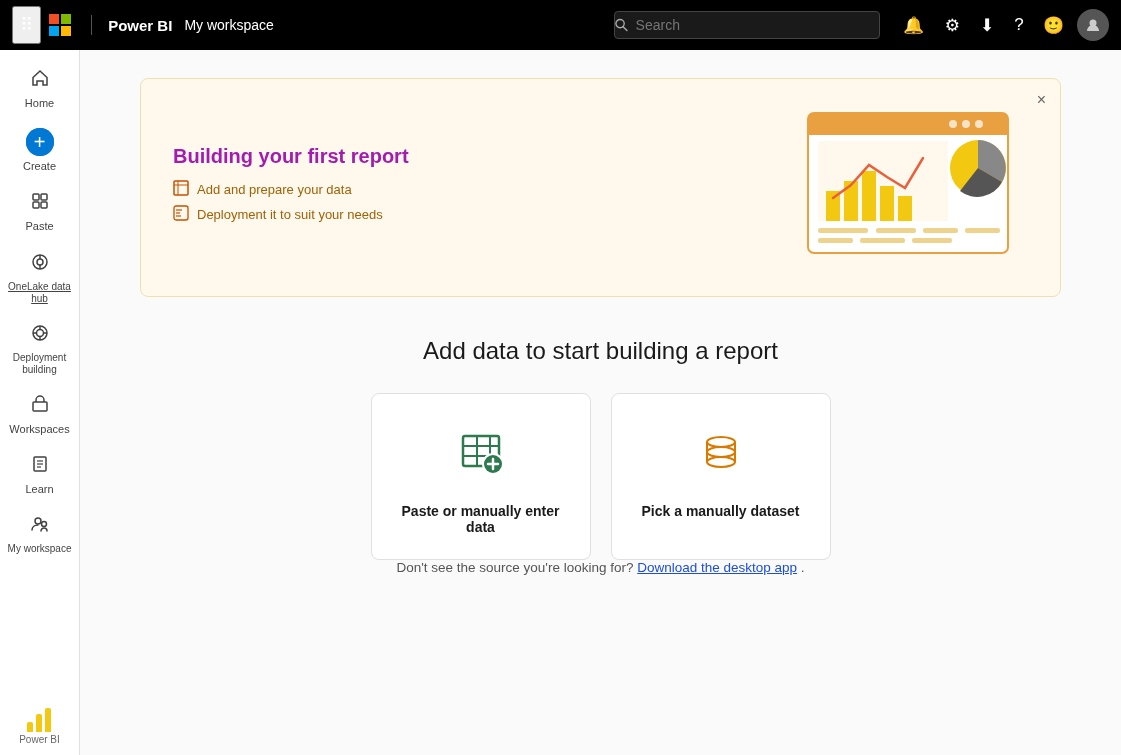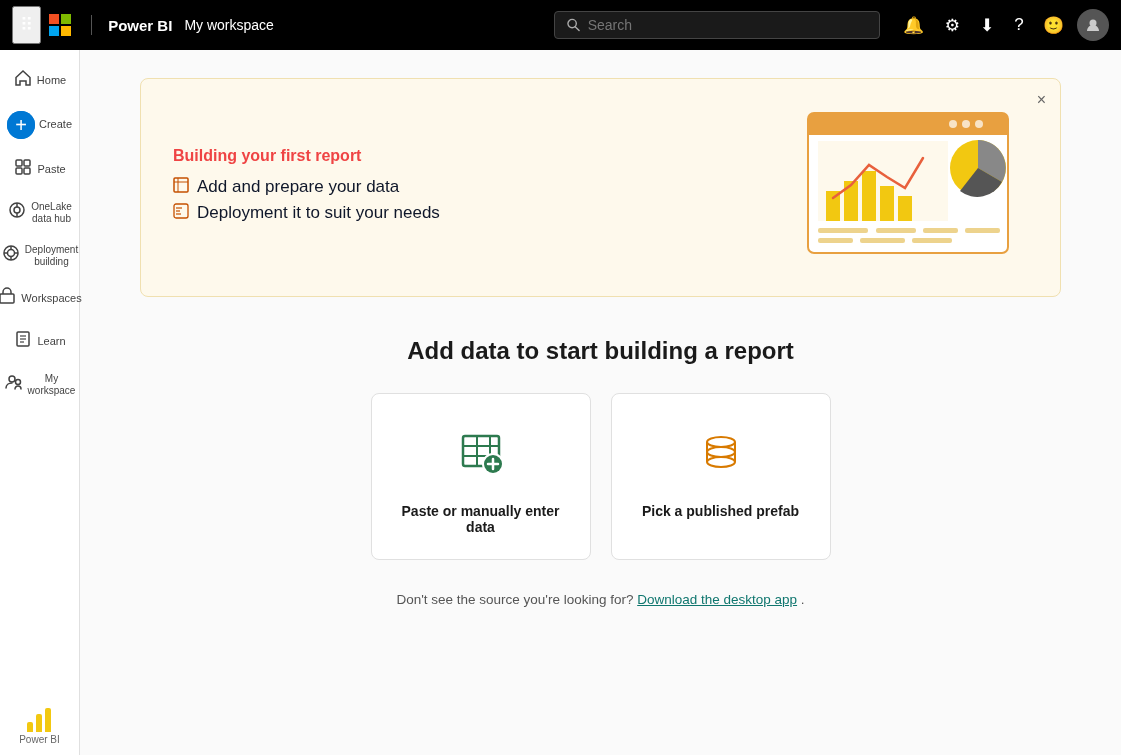--- a/index.html
+++ b/index.html
@@ -25,23 +25,23 @@
     .ms-logo-grid { display: grid; grid-template-columns: 10px 10px; gap: 2px; }
     .powerbi-text { color: #fff; font-weight: 700; font-size: 15px; margin-right: 4px; }
     .workspace-text { color: #fff; font-size: 14px; }
     .topnav-search {
       margin-left: auto;
       display: flex;
       align-items: center;
       background: #1a1a1a;
       border: 1px solid #444;
       border-radius: 4px;
-      padding: 5px 12px;
+      padding: 5px 0;
       gap: 8px;
-      width: 326px;
+      width: 266px;
     }
     .topnav-search input {
       background: transparent;
       border: none;
       color: #ccc;
       font-size: 14px;
       outline: none;
       width: 100%;
     }
     .topnav-icons {
@@ -90,21 +90,21 @@
       border-right: 1px solid #e0e0e0;
       display: flex;
       flex-direction: column;
       align-items: center;
       padding-top: 8px;
       gap: 0;
       flex-shrink: 0;
     }
     .sidebar-item {
       display: flex;
-      flex-direction: row;
+      flex-direction: column;
       align-items: center;
       justify-content: center;
       width: 72px;
       padding: 10px 4px 8px;
       cursor: pointer;
       border-radius: 4px;
       gap: 4px;
       position: relative;
     }
     .sidebar-item-icon { font-size: 18px; color: #424242; }
@@ -153,56 +153,55 @@
     .banner-close {
       position: absolute;
       top: 12px;
       right: 14px;
       background: none;
       border: none;
       font-size: 16px;
       cursor: pointer;
       color: #666;
     }
-    .banner-text h2 { font-size: 16px; font-weight: 700; color: #ef4444; margin-bottom: 12px; }
-    .banner-item { display: flex; align-items: center; gap: 8px; margin-bottom: 6px; color: #0f172a; font-size: 17px; }
+    .banner-text h2 { font-size: 20px; font-weight: 700; color: #a21caf; margin-bottom: 12px; }
+    .banner-item { display: flex; align-items: center; gap: 8px; margin-bottom: 6px; color: #a16207; font-size: 13px; }
     .banner-item-icon { font-size: 14px; }
 
     
     .banner-illustration { width: 260px; flex-shrink: 0; }
 
     
-    .section-title { text-align: center; font-size: 24px; font-weight: 700; color: #1a1a1a; margin-bottom: 28px; }
+    .section-title { text-align: center; font-size: 24px; font-weight: 400; color: #1a1a1a; margin-bottom: 28px; }
 
     
     .cards-row {
       display: flex;
       justify-content: center;
       gap: 20px;
-      margin-bottom: 32px;
     }
     .data-card {
       width: 220px;
       background: #fff;
       border: 1px solid #e0e0e0;
       border-radius: 8px;
       padding: 32px 20px 24px;
       display: flex;
       flex-direction: column;
       align-items: center;
       gap: 16px;
       cursor: pointer;
       transition: box-shadow 0.15s;
     }
     .card-icon { font-size: 36px; }
     .card-label { font-size: 14px; font-weight: 600; color: #1a1a1a; text-align: center; }
 
     
     .bottom-text { text-align: center; font-size: 13.5px; color: #555; }
-    .bottom-text a { color: #0f766e; text-decoration: underline; cursor: pointer; }
+    .bottom-text a { color: #1d4ed8; text-decoration: underline; cursor: pointer; }
 
     
     .divider-v { width: 1px; height: 20px; background: #555; margin: 0 8px; }
   </style>
 </head>
 <body>
 
 <div class="topnav">
   <button class="topnav-grid">⠿</button>
   <div class="ms-logo">
@@ -274,21 +273,21 @@
 
     <div class="sidebar-item">
       <span class="sidebar-item-icon">
         <svg width="20" height="20" viewBox="0 0 20 20" fill="none">
           <circle cx="10" cy="10" r="7" stroke="#424242" stroke-width="1.5"></circle>
           <circle cx="10" cy="10" r="3" stroke="#424242" stroke-width="1.5"></circle>
           <line x1="10" y1="3" x2="10" y2="7" stroke="#424242" stroke-width="1.5"></line>
           <line x1="10" y1="13" x2="10" y2="17" stroke="#424242" stroke-width="1.5"></line>
         </svg>
       </span>
-      <span class="sidebar-item-label" style="font-size:10px;">OneLake data hub</span>
+      <span class="sidebar-item-label" style="font-size:10px;text-decoration:underline;">OneLake data hub</span>
     </div>
 
     <div class="sidebar-item">
       <span class="sidebar-item-icon">
         <svg width="20" height="20" viewBox="0 0 20 20" fill="none">
           <circle cx="10" cy="10" r="7" stroke="#424242" stroke-width="1.5"></circle>
           <circle cx="10" cy="10" r="3.5" fill="none" stroke="#424242" stroke-width="1.5"></circle>
           <line x1="10" y1="3" x2="10" y2="6.5" stroke="#424242" stroke-width="1.5"></line>
           <line x1="10" y1="13.5" x2="10" y2="17" stroke="#424242" stroke-width="1.5"></line>
           <line x1="3" y1="10" x2="6.5" y2="10" stroke="#424242" stroke-width="1.5"></line>
@@ -438,21 +437,21 @@
         <span class="card-icon">
           <svg width="52" height="52" viewBox="0 0 52 52" fill="none">
 
             <ellipse cx="26" cy="16" rx="14" ry="5" stroke="#d87a00" stroke-width="2" fill="none"></ellipse>
             <ellipse cx="26" cy="26" rx="14" ry="5" stroke="#d87a00" stroke-width="2" fill="none"></ellipse>
             <ellipse cx="26" cy="36" rx="14" ry="5" stroke="#d87a00" stroke-width="2" fill="none"></ellipse>
             <line x1="12" y1="16" x2="12" y2="36" stroke="#d87a00" stroke-width="2"></line>
             <line x1="40" y1="16" x2="40" y2="36" stroke="#d87a00" stroke-width="2"></line>
           </svg>
         </span>
-        <span class="card-label">Pick a published prefab</span>
+        <span class="card-label">Pick a manually dataset</span>
       </div>
 
     </div>
 
     <p class="bottom-text">
       <span>Don't see the source you're looking for?</span>
       <a>Download the desktop app</a>
       <span>.</span>
     </p>
 

